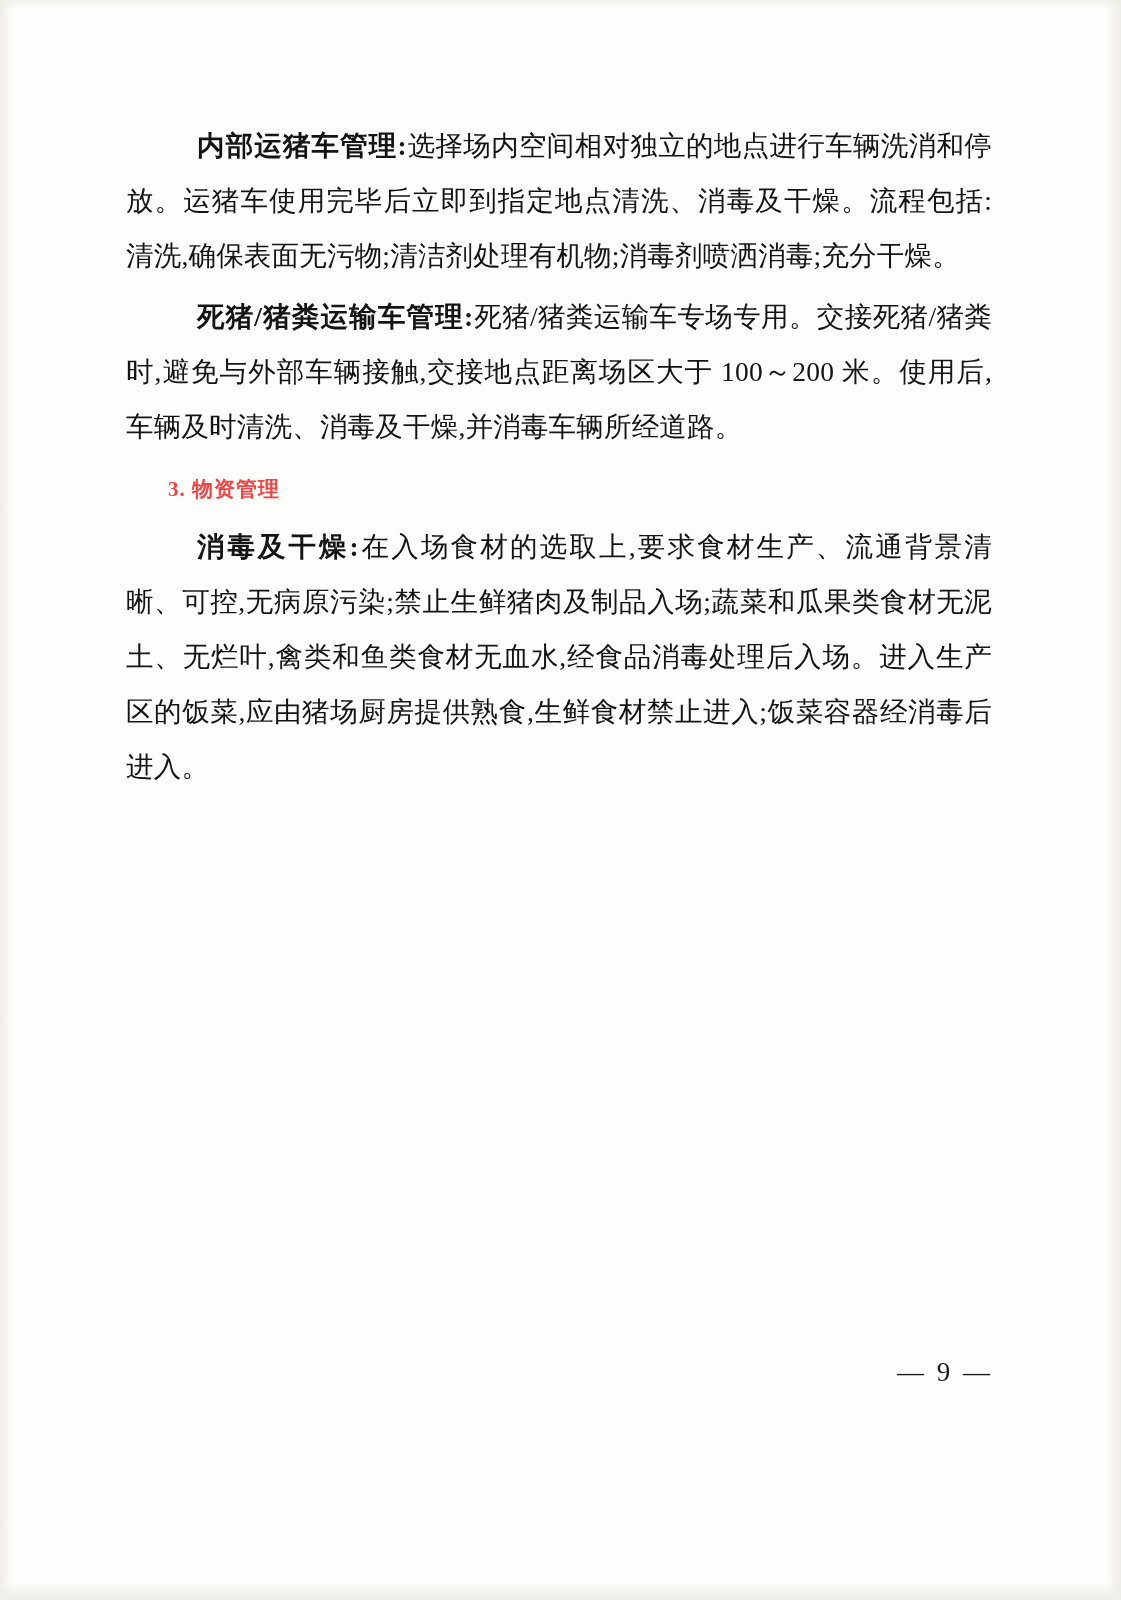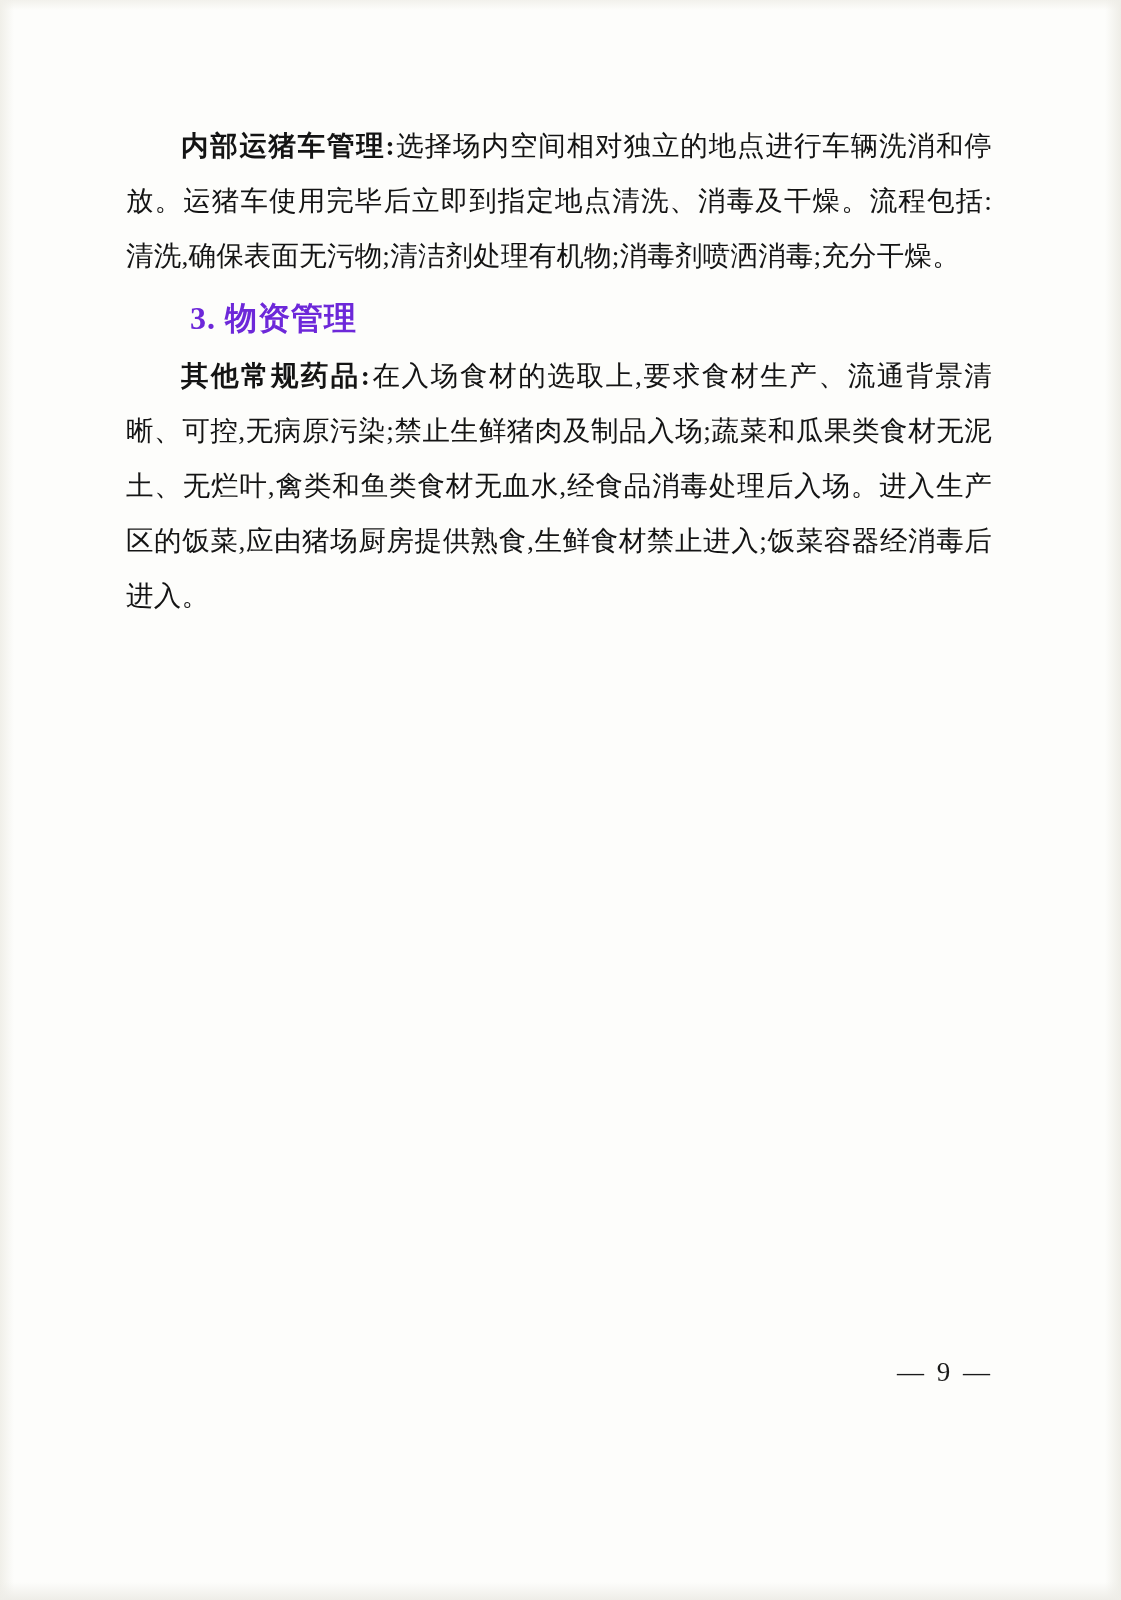--- a/index.html
+++ b/index.html
@@ -35,29 +35,30 @@
     line-height: 55px;
     text-align: justify;
     text-justify: inter-ideograph;
     text-indent: 2em;
     letter-spacing: 0.2px;
     color: #141414;
   }
   .lead {
     font-weight: bold;
     letter-spacing: 1px;
+    margin-left: 16px;
   }
   .heading {
     margin: 8px 0 2px 0;
-    font-size: 32px;
+    font-size: 21px;
     line-height: 55px;
     font-weight: bold;
     text-indent: 2em;
     letter-spacing: 1px;
-    color: #6d28d9;
+    color: #ef4444;
   }
   .page-number {
     position: absolute;
     right: 128px;
     bottom: 212px;
     font-size: 27px;
     letter-spacing: 3px;
     color: #1a1a1a;
     font-family: "Liberation Serif", serif;
   }
@@ -92,23 +93,24 @@
 <div class="page">
   <div class="paper-edge-top"></div>
   <div class="paper-edge-left"></div>
   <div class="paper-edge-right"></div>
   <div class="paper-edge-bottom"></div>
 
   <div class="content">
 
     <p class="para"><span class="lead">内部运猪车管理:</span><span>选择场内空间相对独立的地点进行车辆洗消和停放。运猪车使用完毕后立即到指定地点清洗、消毒及干燥。流程包括:清洗,确保表面无污物;清洁剂处理有机物;消毒剂喷洒消毒;充分干燥。</span></p>
 
+    <p class="para"><span class="lead">死猪/猪粪运输车管理:</span><span>死猪/猪粪运输车专场专用。交接死猪/猪粪时,避免与外部车辆接触,交接地点距离场区大于 100～200 米。使用后,车辆及时清洗、消毒及干燥,并消毒车辆所经道路。</span></p>
 
     <h2 class="heading">3. 物资管理</h2>
 
 
-    <p class="para"><span class="lead">其他常规药品:</span><span>在入场食材的选取上,要求食材生产、流通背景清晰、可控,无病原污染;禁止生鲜猪肉及制品入场;蔬菜和瓜果类食材无泥土、无烂叶,禽类和鱼类食材无血水,经食品消毒处理后入场。进入生产区的饭菜,应由猪场厨房提供熟食,生鲜食材禁止进入;饭菜容器经消毒后进入。</span></p>
+    <p class="para"><span class="lead">消毒及干燥:</span><span>在入场食材的选取上,要求食材生产、流通背景清晰、可控,无病原污染;禁止生鲜猪肉及制品入场;蔬菜和瓜果类食材无泥土、无烂叶,禽类和鱼类食材无血水,经食品消毒处理后入场。进入生产区的饭菜,应由猪场厨房提供熟食,生鲜食材禁止进入;饭菜容器经消毒后进入。</span></p>
 
 
   </div>
 
   <div class="page-number">— 9 —</div>
 </div>
 
 </body></html>

